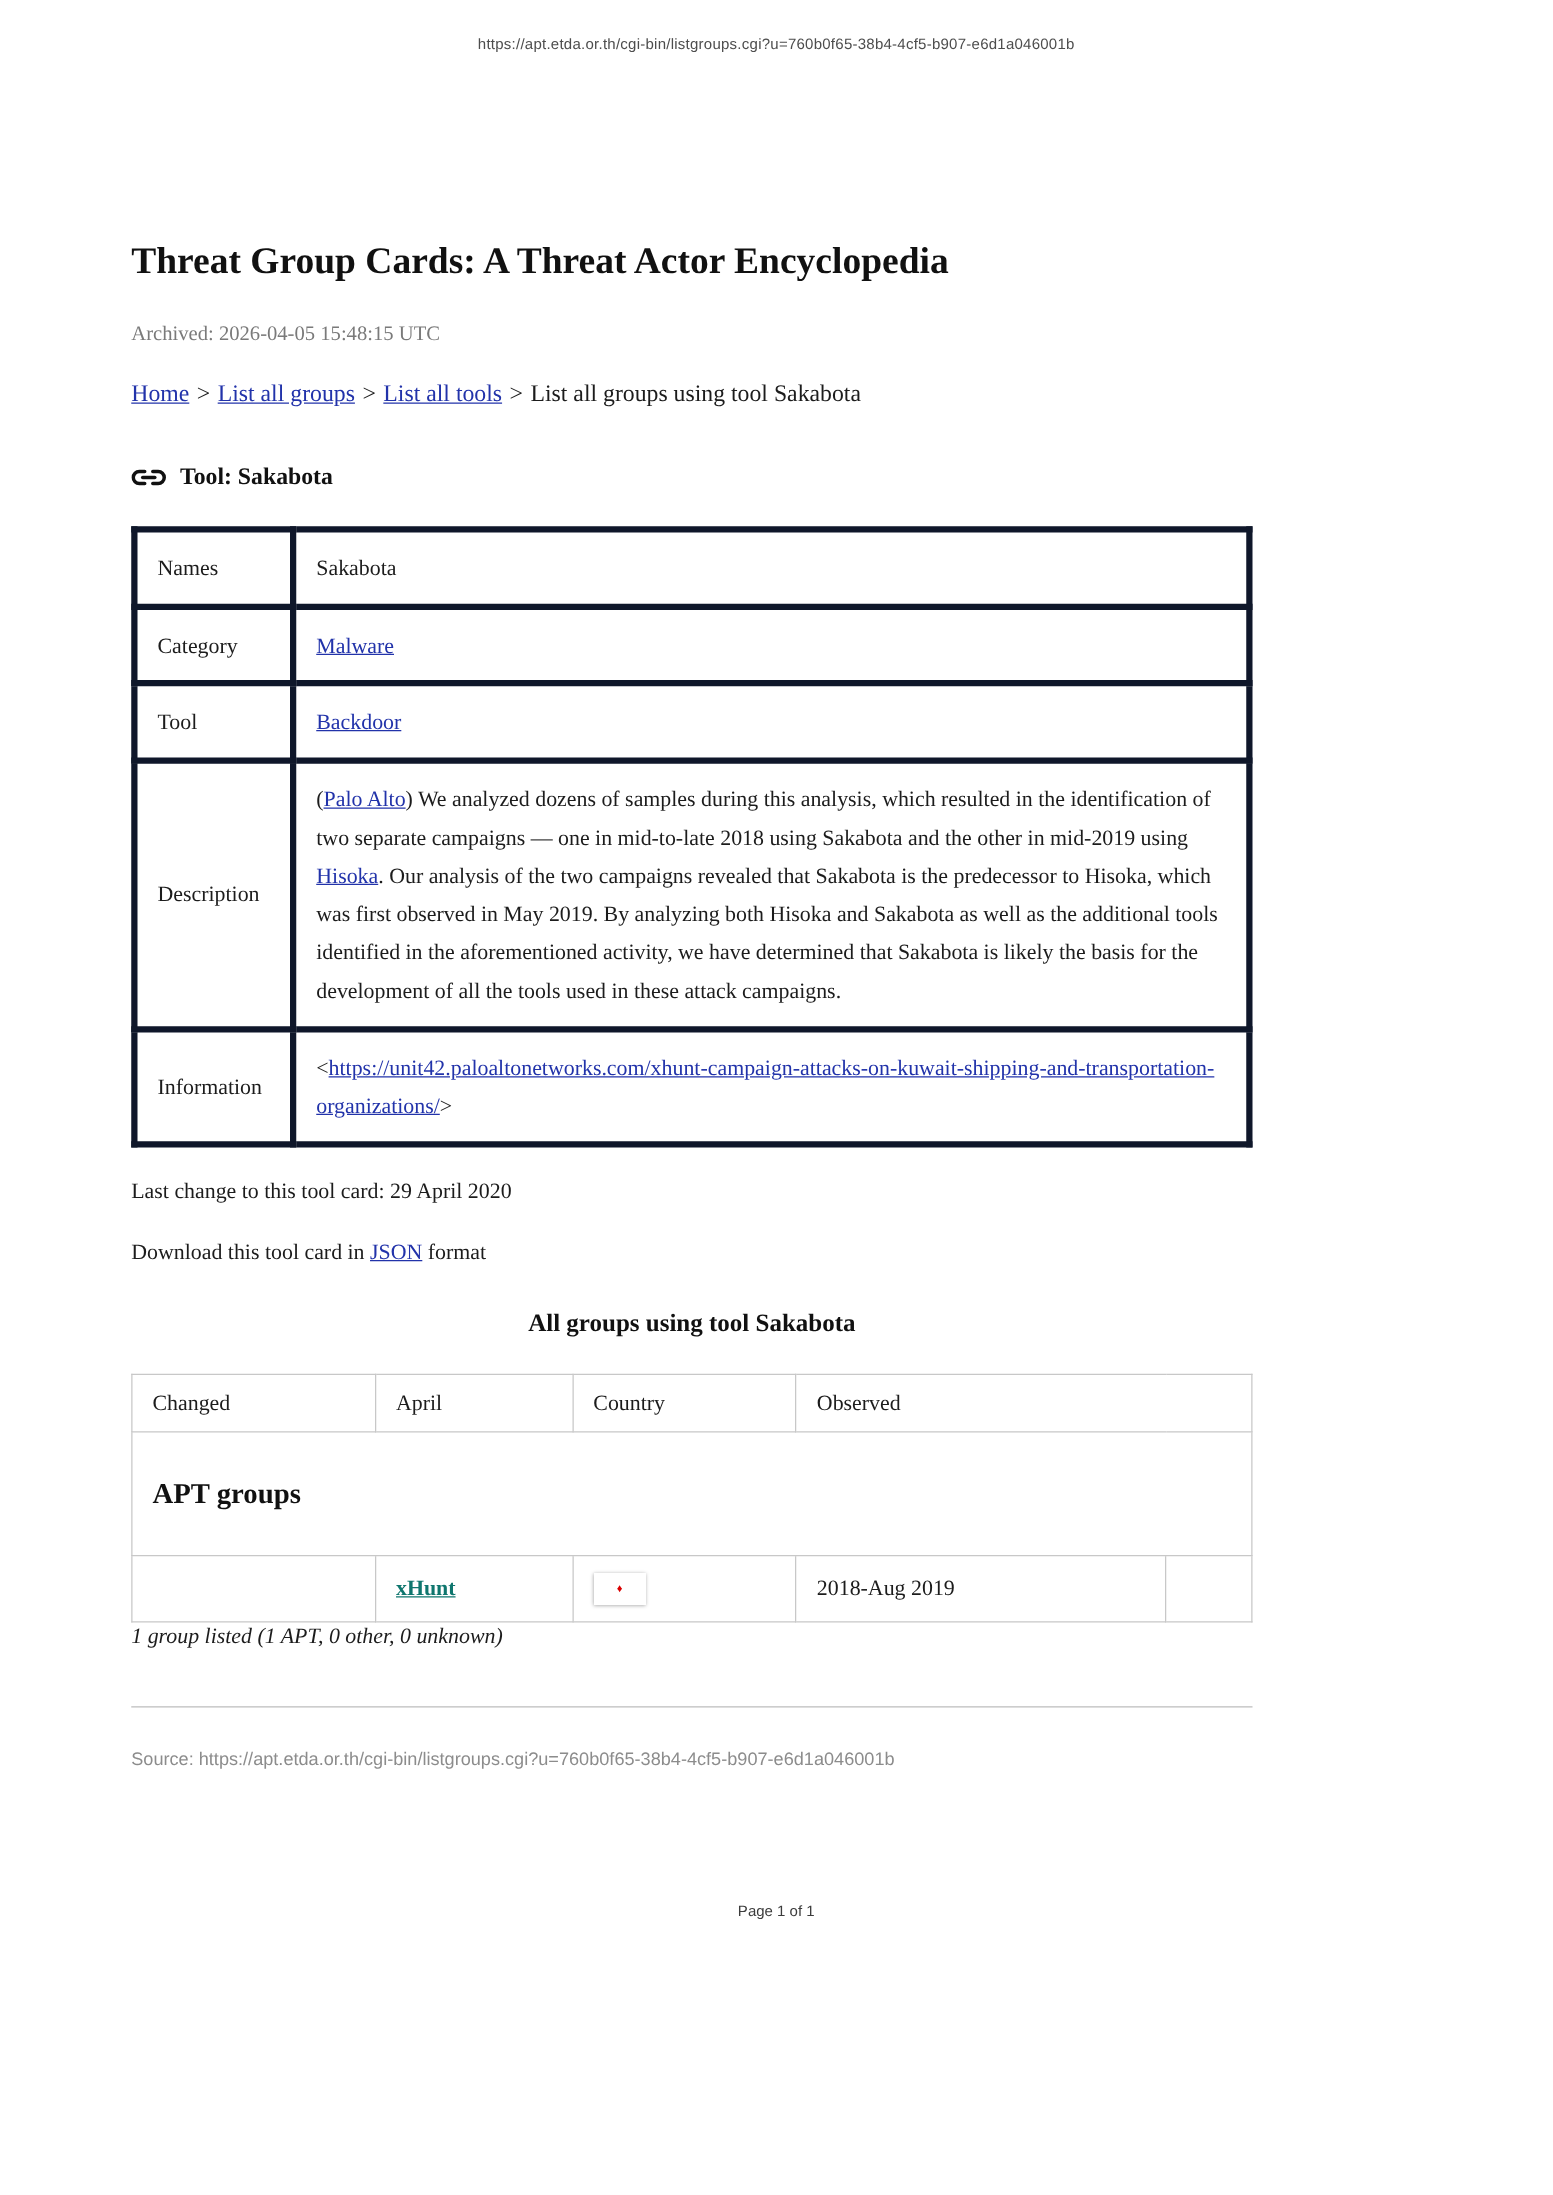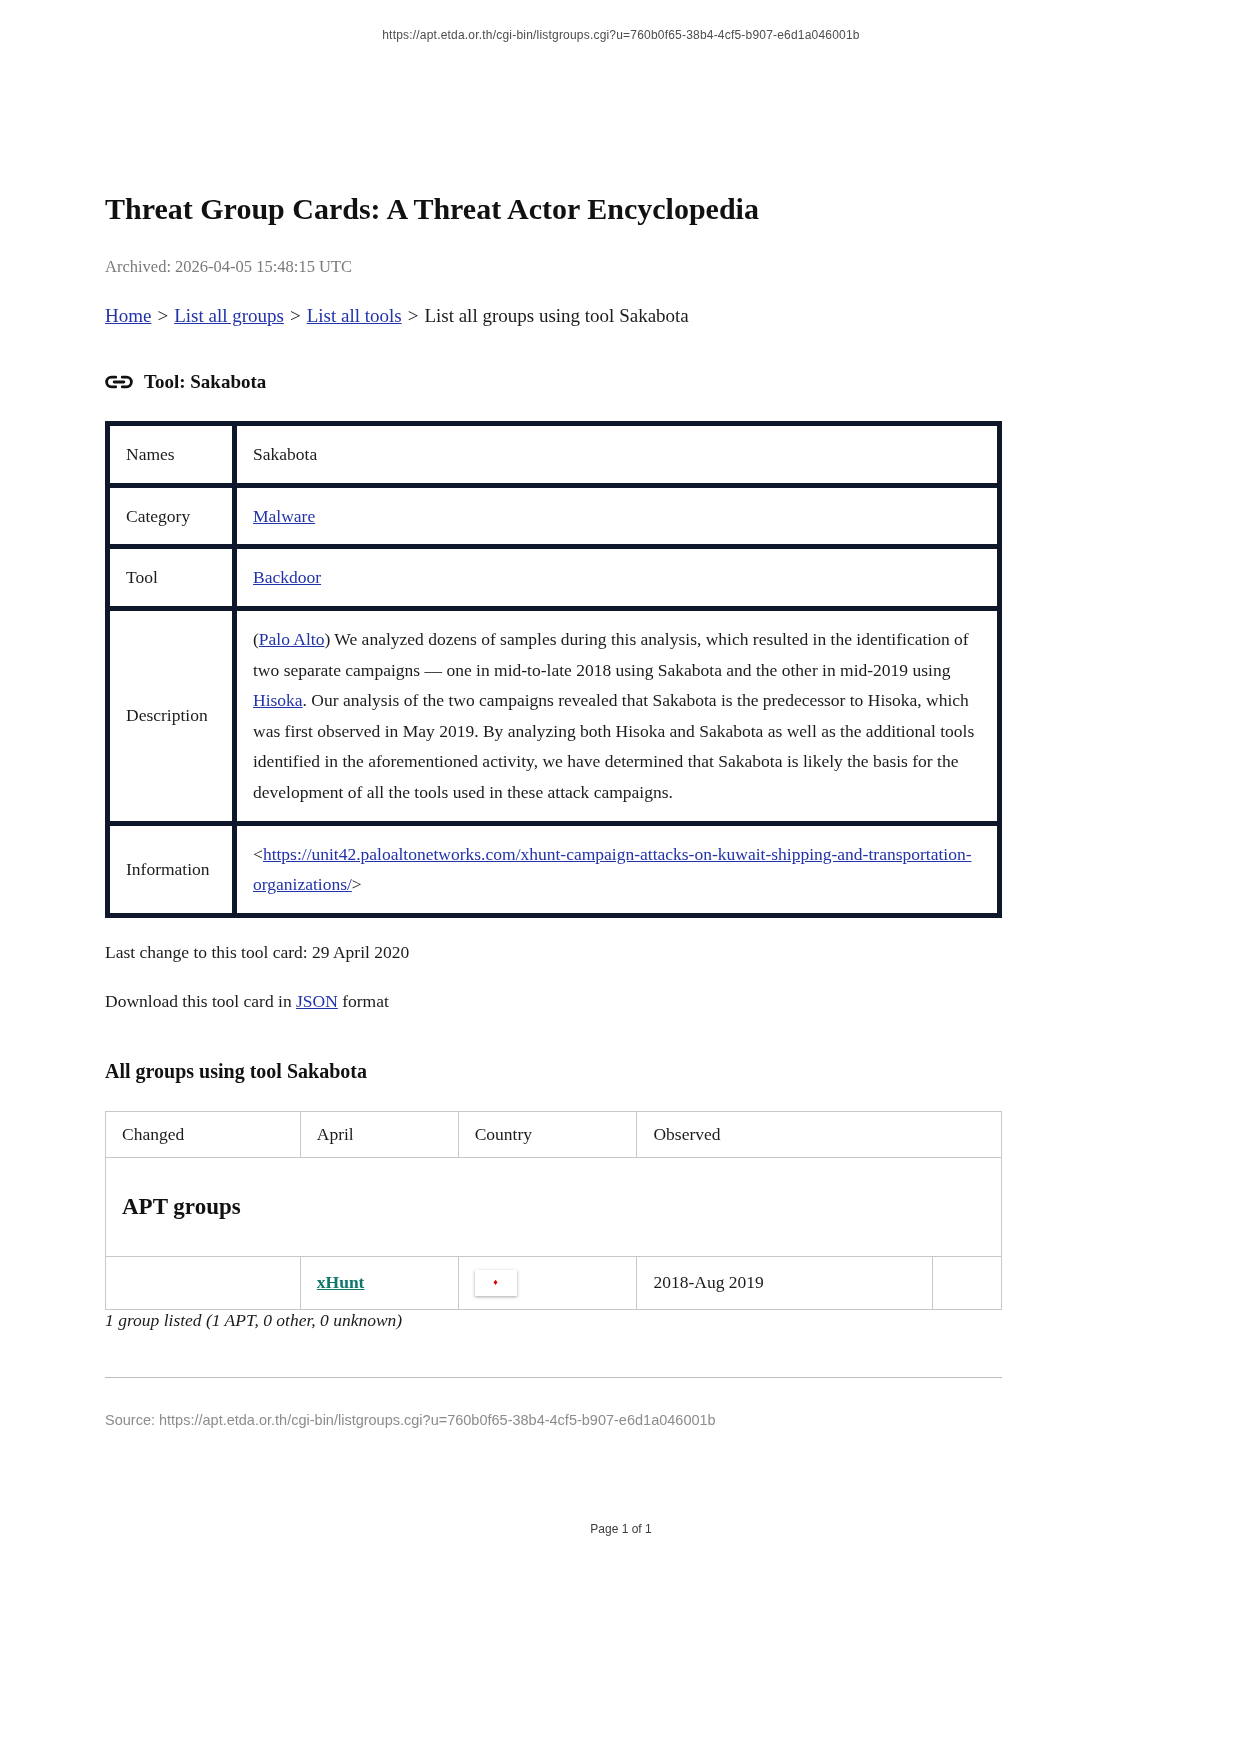--- a/index.html
+++ b/index.html
@@ -67,24 +67,25 @@
     line-height:1.75;
     vertical-align:middle;
     color:#1c1c1c;
   }
   .tool-table td.label { width:127px; }
 
   .last-change { margin-top:24px; font-size:17.5px; }
   .download    { margin-top:28px; font-size:17.5px; }
 
   .groups-heading {
-    margin-top:48px;
+    margin-top:36px;
     font-size:20px;
     font-weight:700;
     color:#111;
+    text-align:center;
   }
 
   .groups-table { margin-top:28px;padding-left:12px; }
   .groups-table th, .groups-table td {
     border:1px solid #c8c8c8;
     font-size:17.5px;
     font-weight:400;
     text-align:left;
     vertical-align:middle;
     color:#1c1c1c;

